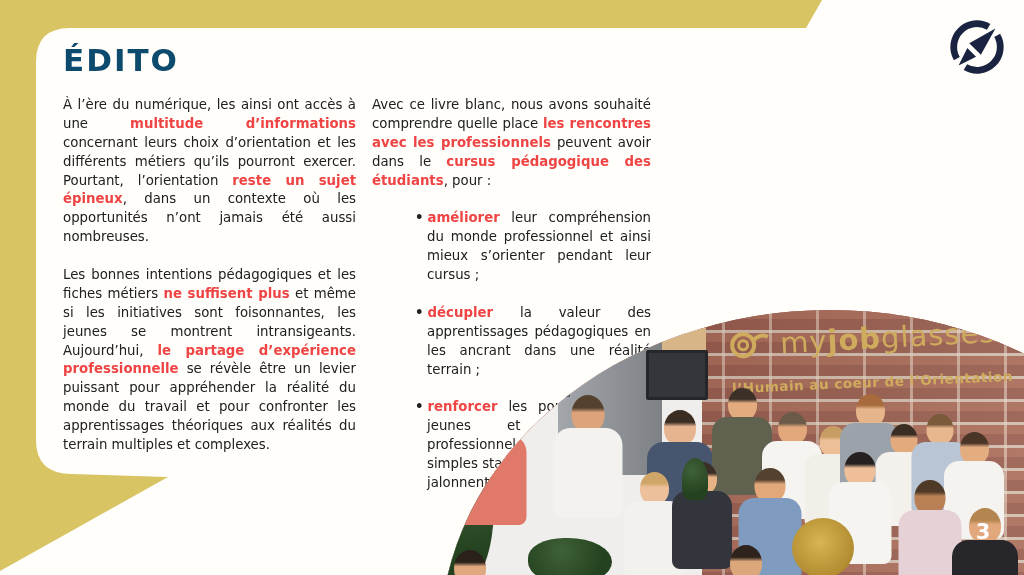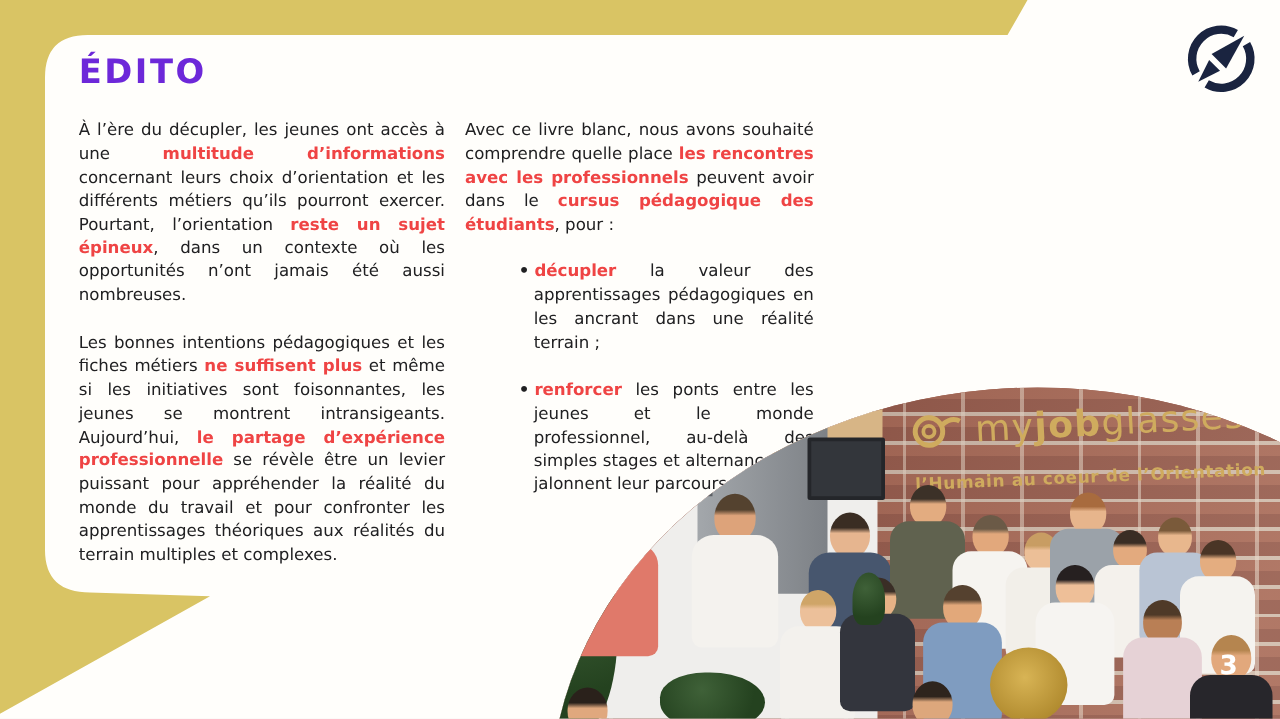--- a/index.html
+++ b/index.html
@@ -1,21 +1,21 @@
 <!DOCTYPE html>
 <html><head>
 <meta charset="utf-8">
 <style>
   html,body{margin:0;padding:0;background:#ffffff;}
   .page{position:relative;width:1024px;height:575px;overflow:hidden;background:#fffefb;
         font-family:"DejaVu Sans","Liberation Sans",sans-serif;}
   .bg-svg{position:absolute;left:0;top:0;width:1024px;height:575px;}
   .compass{position:absolute;left:946px;top:16px;width:62px;height:62px;}
-  .title{position:absolute;left:63px;top:42px;margin:0;font-size:27px;font-weight:700;
-         letter-spacing:2px;color:#6d28d9;}
+  .title{position:absolute;left:63px;top:42px;margin:0;font-size:31px;font-weight:700;
+         letter-spacing:2px;color:#0c4a6e;}
   .col{position:absolute;top:96px;color:#202022;font-size:13.3px;line-height:1.42;}
   .col p{margin:0 0 19px;text-align:justify;}
   .col b{font-weight:700;color:#ef4444;}
   .col1{left:63px;width:293px;}
   .col2{left:372px;width:279px;}
   .bullets{margin-top:1px;padding-left:43px;}
   .bullet{display:block;margin:0 0 20px;text-align:justify;padding-left:12px;text-indent:-12px;}
   .bullet .marker{font-weight:700;margin-right:4px;}
   
   .photo{position:absolute;left:440px;top:310px;width:780px;height:660px;border-radius:50%;
@@ -70,27 +70,28 @@
   <svg class="compass" viewBox="0 0 64 64" aria-hidden="true">
     <path d="M52.8,20 A24,24 0 0 1 20,52.8" fill="none" stroke="#1a2440" stroke-width="7"></path>
     <path d="M11.2,44 A24,24 0 0 1 44,11.2" fill="none" stroke="#1a2440" stroke-width="7"></path>
     <polygon points="51,13 24,28 36,40" fill="#1a2440"></polygon>
     <polygon points="13,51 22,33 31,42" fill="#1a2440"></polygon>
   </svg>
 
   <h1 class="title">ÉDITO</h1>
 
   <div class="col col1">
-    <p><span>À l’ère du décupler, les jeunes ont accès à une </span><b>multitude d’informations</b><span> concernant leurs choix d’orientation et les différents métiers qu’ils pourront exercer. Pourtant, l’orientation </span><b>reste un sujet épineux</b><span>, dans un contexte où les opportunités n’ont jamais été aussi nombreuses.</span></p>
+    <p><span>À l’ère du numérique, les ainsi ont accès à une </span><b>multitude d’informations</b><span> concernant leurs choix d’orientation et les différents métiers qu’ils pourront exercer. Pourtant, l’orientation </span><b>reste un sujet épineux</b><span>, dans un contexte où les opportunités n’ont jamais été aussi nombreuses.</span></p>
     <p><span>Les bonnes intentions pédagogiques et les fiches métiers </span><b>ne suffisent plus</b><span> et même si les initiatives sont foisonnantes, les jeunes se montrent intransigeants. Aujourd’hui, </span><b>le partage d’expérience professionnelle</b><span> se révèle être un levier puissant pour appréhender la réalité du monde du travail et pour confronter les apprentissages théoriques aux réalités du terrain multiples et complexes.</span></p>
   </div>
 
   <div class="col col2">
     <p><span>Avec ce livre blanc, nous avons souhaité comprendre quelle place </span><b>les rencontres avec les professionnels</b><span> peuvent avoir dans le </span><b>cursus pédagogique des étudiants</b><span>,  pour&nbsp;:</span></p>
     <div class="bullets">
+      <p class="bullet"><span class="marker">•</span><span><b>améliorer</b><span> leur compréhension du monde professionnel et ainsi mieux s’orienter pendant leur cursus&nbsp;;</span></span></p>
       <p class="bullet"><span class="marker">•</span><span><b>décupler</b><span> la valeur des apprentissages pédagogiques en les ancrant dans une réalité terrain&nbsp;;</span></span></p>
       <p class="bullet"><span class="marker">•</span><span><b>renforcer</b><span> les ponts entre les jeunes et le monde professionnel, au-delà des simples stages et alternances qui jalonnent leur parcours.</span></span></p>
     </div>
   </div>
 
   <div class="photo">
     <div class="wall"></div>
     <div class="kitchen">
       <div class="window"></div>
       <div class="cabinet"></div>

